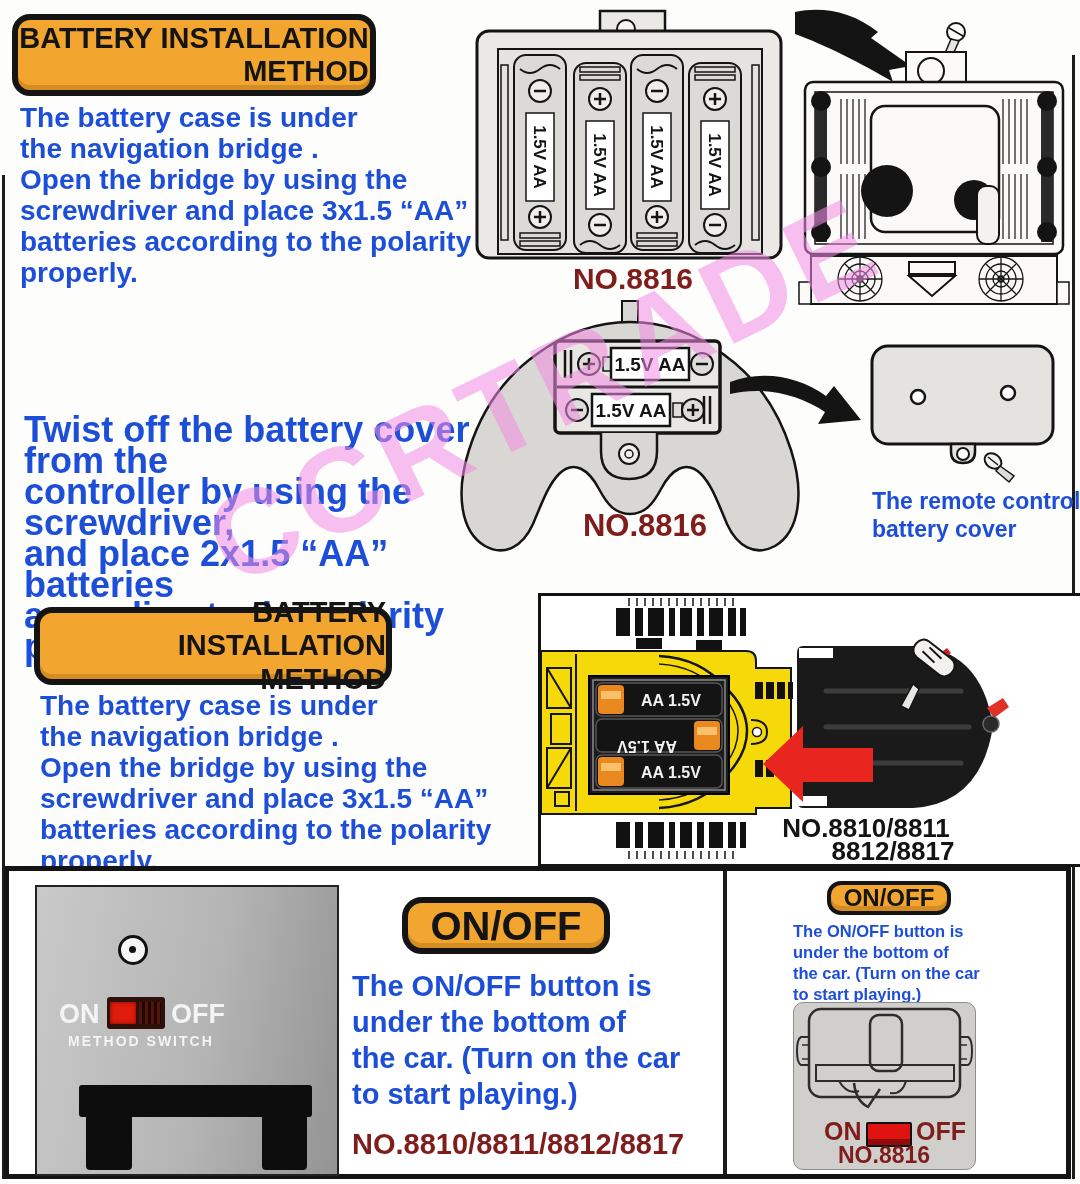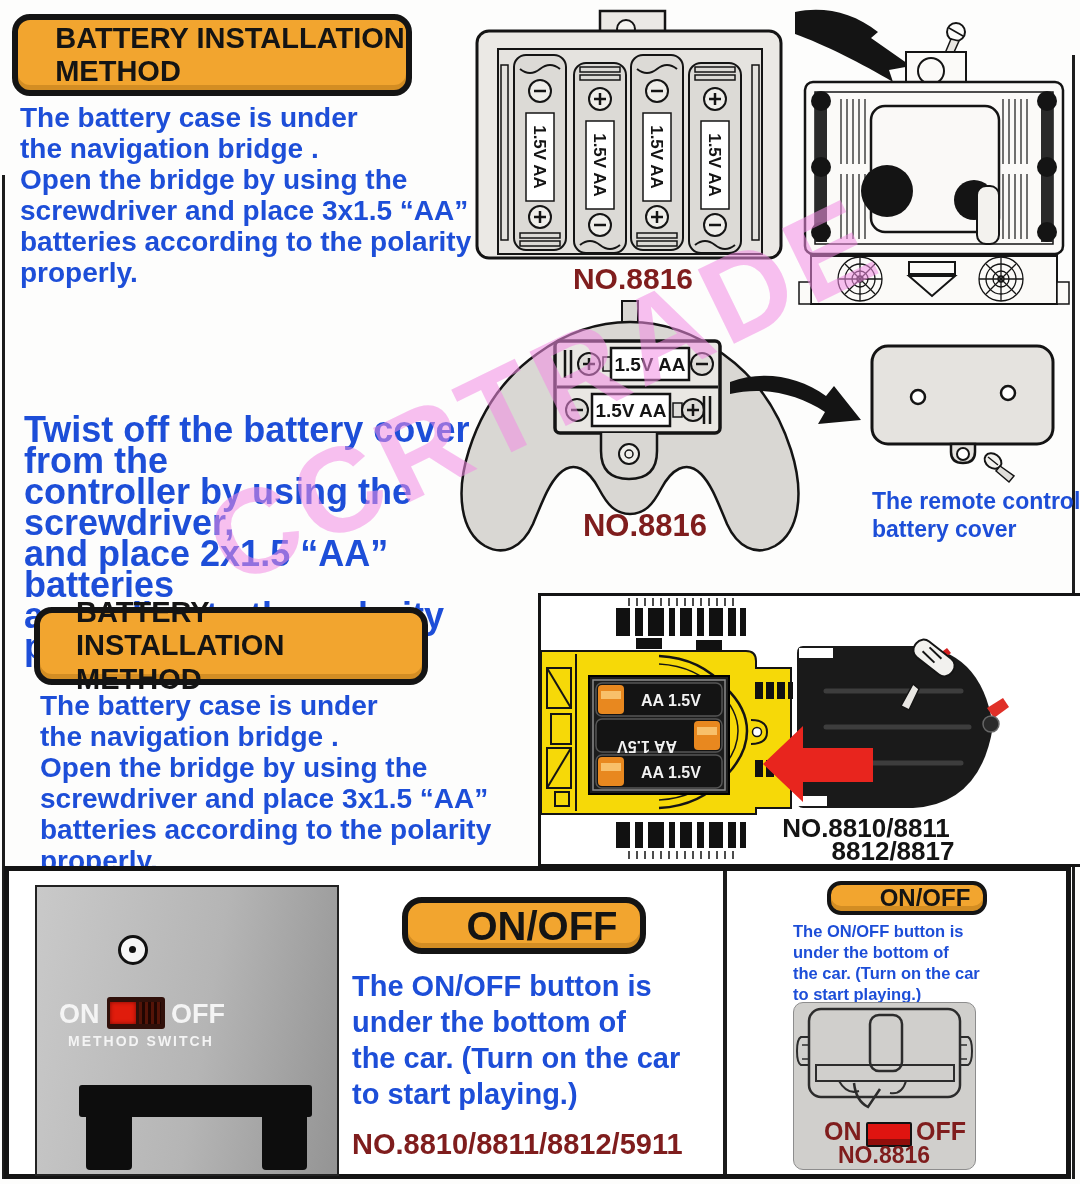--- a/index.html
+++ b/index.html
@@ -1,22 +1,22 @@
 <!DOCTYPE html>
 <html><head>
 <meta charset="utf-8">
 <style>
   html,body{margin:0;padding:0;background:#ffffff;}
   .page{position:relative;width:1080px;height:1184px;background:#fdfdfc;overflow:hidden;
         font-family:"Liberation Sans",sans-serif;color:#111;}
   .abs{position:absolute;}
   .badge{background:#F2A52F;border:6px solid #141414;border-radius:18px;
-         color:#141414;font-weight:bold;text-align:left;white-space:pre-line;
+         color:#141414;font-weight:bold;text-align:right;white-space:pre-line;
          display:flex;align-items:center;justify-content:center;line-height:1.15;
-         box-shadow:inset 0 -5px 0 rgba(120,70,0,0.25);padding-left:36px;}
+         box-shadow:inset 0 -5px 0 rgba(120,70,0,0.25);}
   .para{font-weight:bold;color:#1d4ed8;white-space:pre-line;}
   .model{font-weight:bold;color:#7f1d1d;}
   .vline{background:#1c1c1c;}
   .watermark{font-weight:bold;letter-spacing:7px;color:rgba(243,140,227,0.55);
              transform:rotate(-26deg);transform-origin:0 0;pointer-events:none;z-index:40;}
   .photo{background:linear-gradient(100deg,#c9c9c9 0%,#b5b5b5 55%,#949494 100%);
          border:2px solid #222;}
   .wtext{color:#f4f4f4;font-weight:bold;}
   svg text{font-family:"Liberation Sans",sans-serif;}
 </style>
@@ -415,21 +415,21 @@
     <div class="abs" style="left:42px;top:198px;width:233px;height:32px;background:#0d0d0d;border-radius:3px;"></div>
     <div class="abs" style="left:49px;top:226px;width:46px;height:57px;background:#0d0d0d;border-radius:0 0 4px 4px;"></div>
     <div class="abs" style="left:225px;top:226px;width:45px;height:57px;background:#0d0d0d;border-radius:0 0 4px 4px;"></div>
   </div>
 
   <div class="abs badge" style="left:402px;top:897px;width:196px;height:45px;font-size:40px;border-radius:20px;">ON/OFF</div>
   <div class="abs para" style="left:352px;top:968px;width:340px;font-size:29px;line-height:36px;">The ON/OFF button is
 under the bottom of
 the car. (Turn on the car
 to start playing.)</div>
-  <div class="abs model" style="left:352px;top:1128px;font-size:29px;">NO.8810/8811/8812/5911</div>
+  <div class="abs model" style="left:352px;top:1128px;font-size:29px;">NO.8810/8811/8812/8817</div>
 
   <div class="abs badge" style="left:827px;top:881px;width:116px;height:26px;font-size:24px;border:4px solid #141414;border-radius:14px;">ON/OFF</div>
   <div class="abs para" style="left:793px;top:921px;width:245px;font-size:16.5px;line-height:21px;">The ON/OFF button is
 under the bottom of
 the car. (Turn on the car
 to start playing.)</div>
 
   <div class="abs" style="left:793px;top:1002px;width:181px;height:166px;background:#d0cfcc;border-radius:10px;border:1px solid #8d8d8d;">
     <svg width="181" height="112" viewBox="0 0 181 112">
       <rect x="15" y="6" width="151" height="88" rx="12" fill="none" stroke="#2c2c2c" stroke-width="2.5"></rect>

